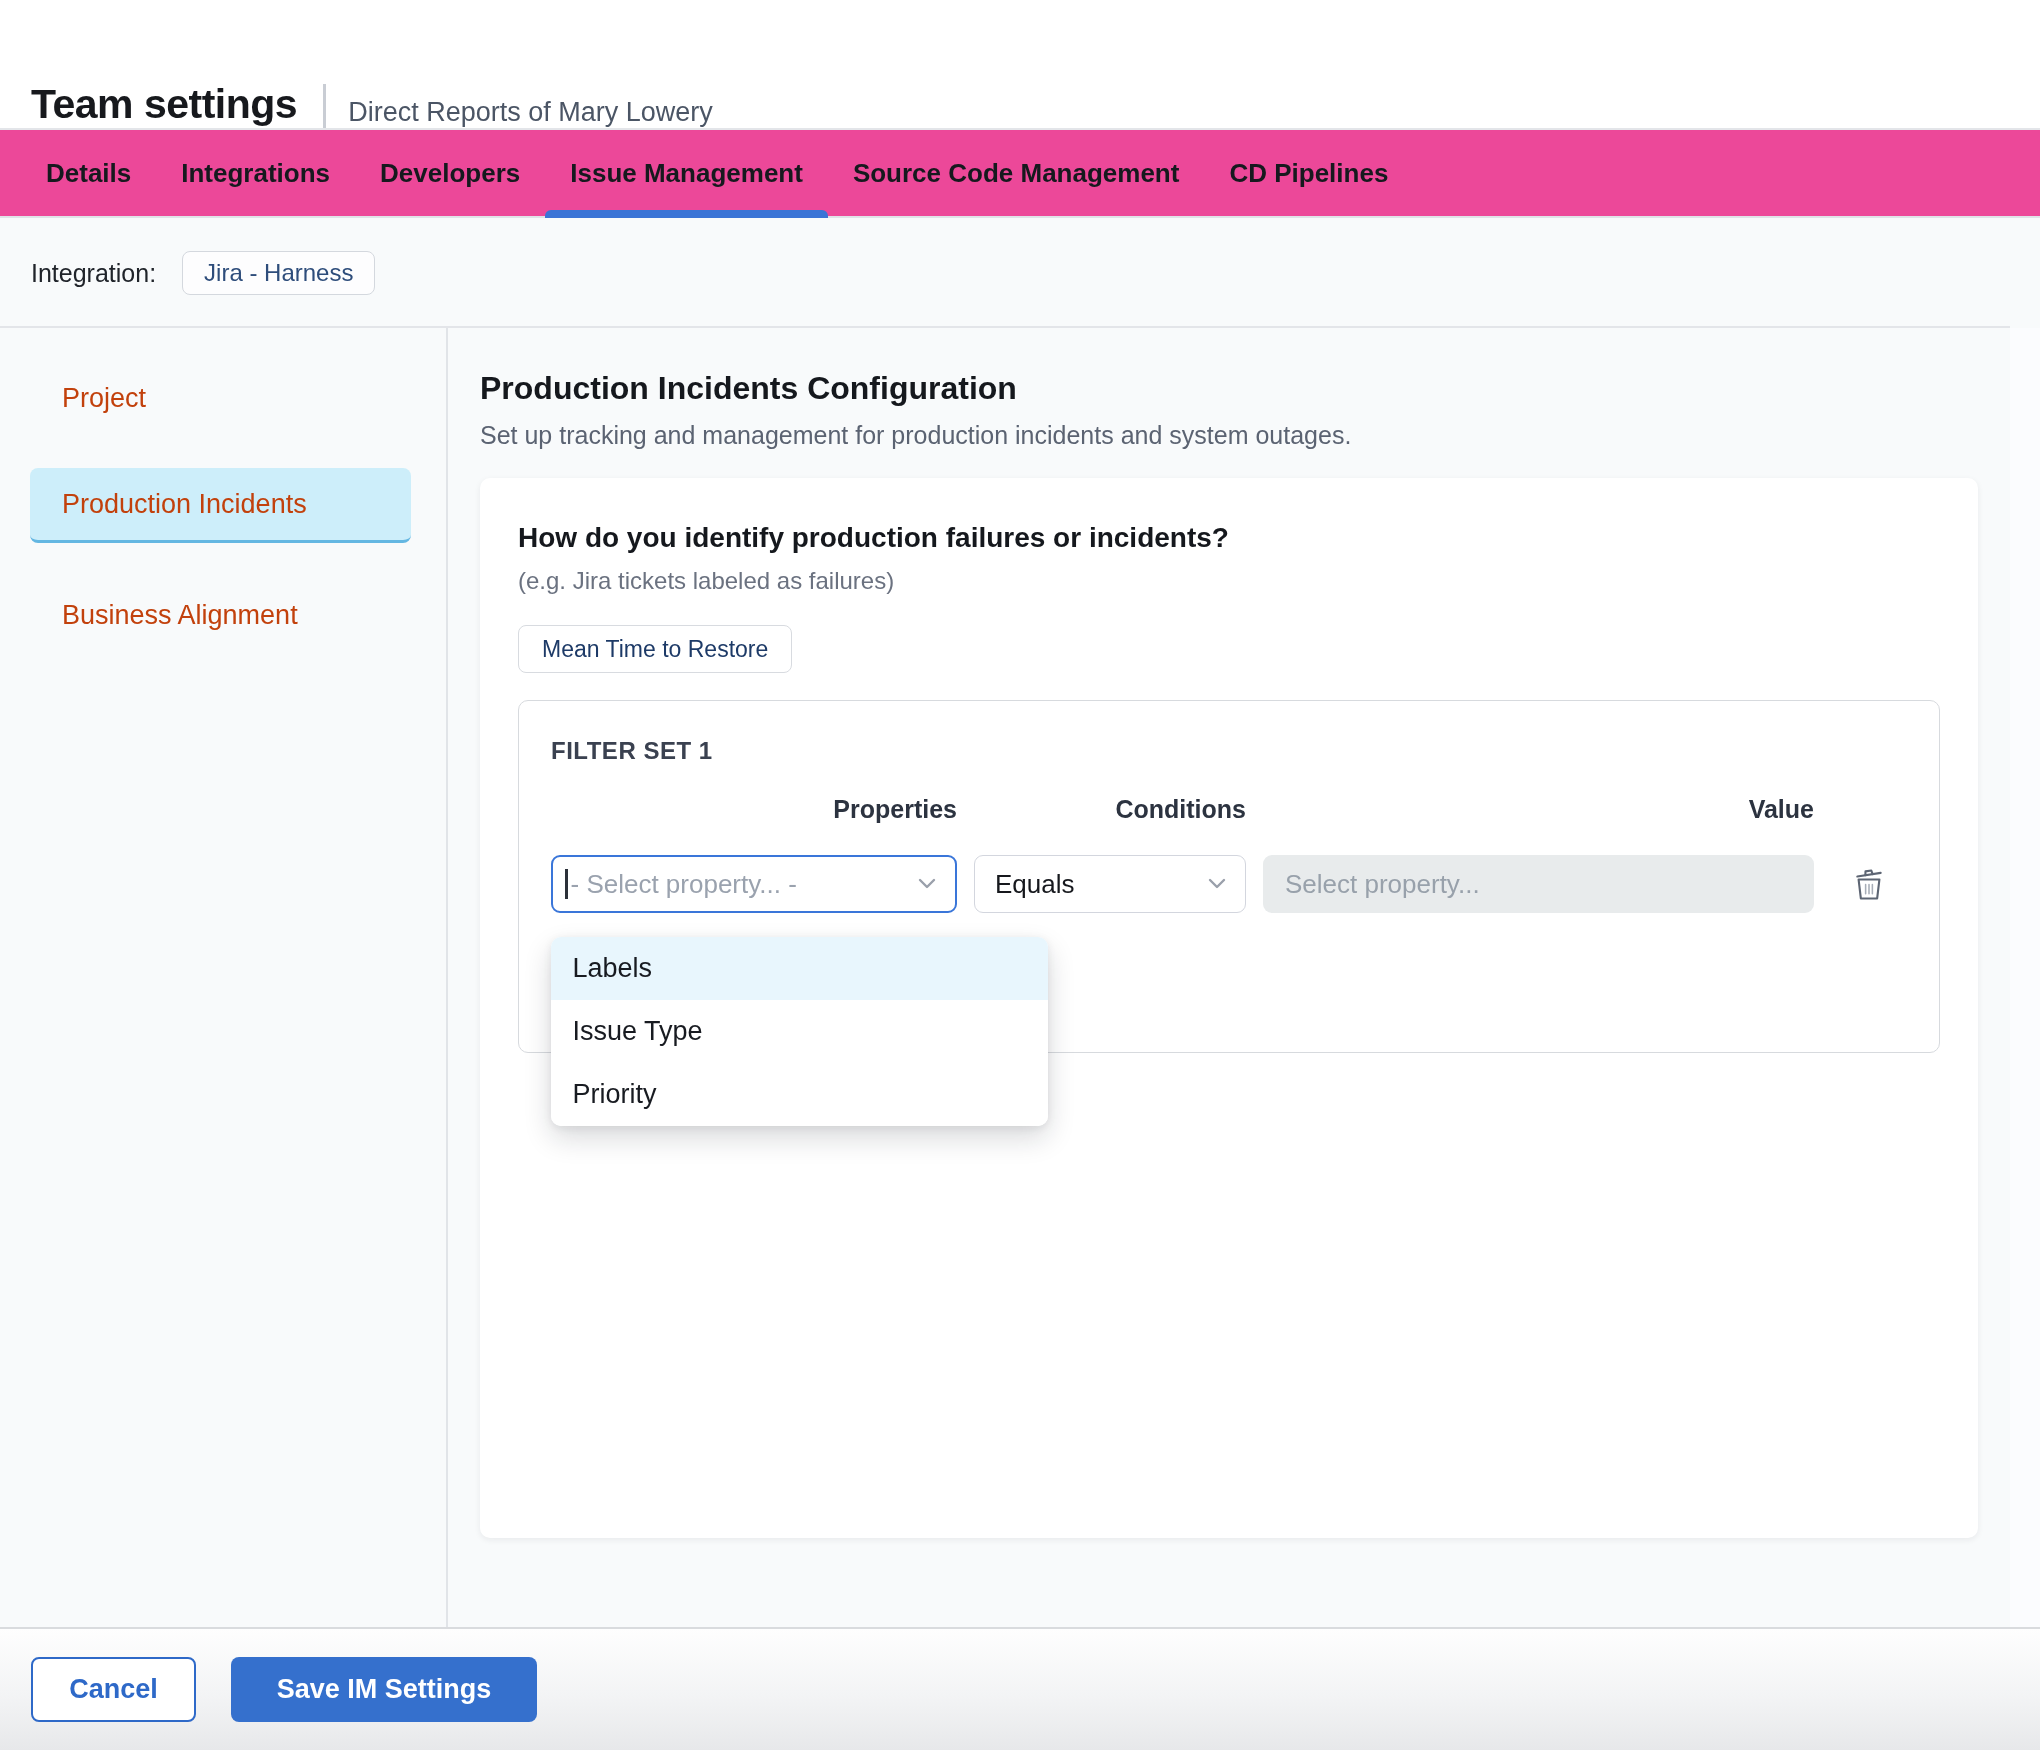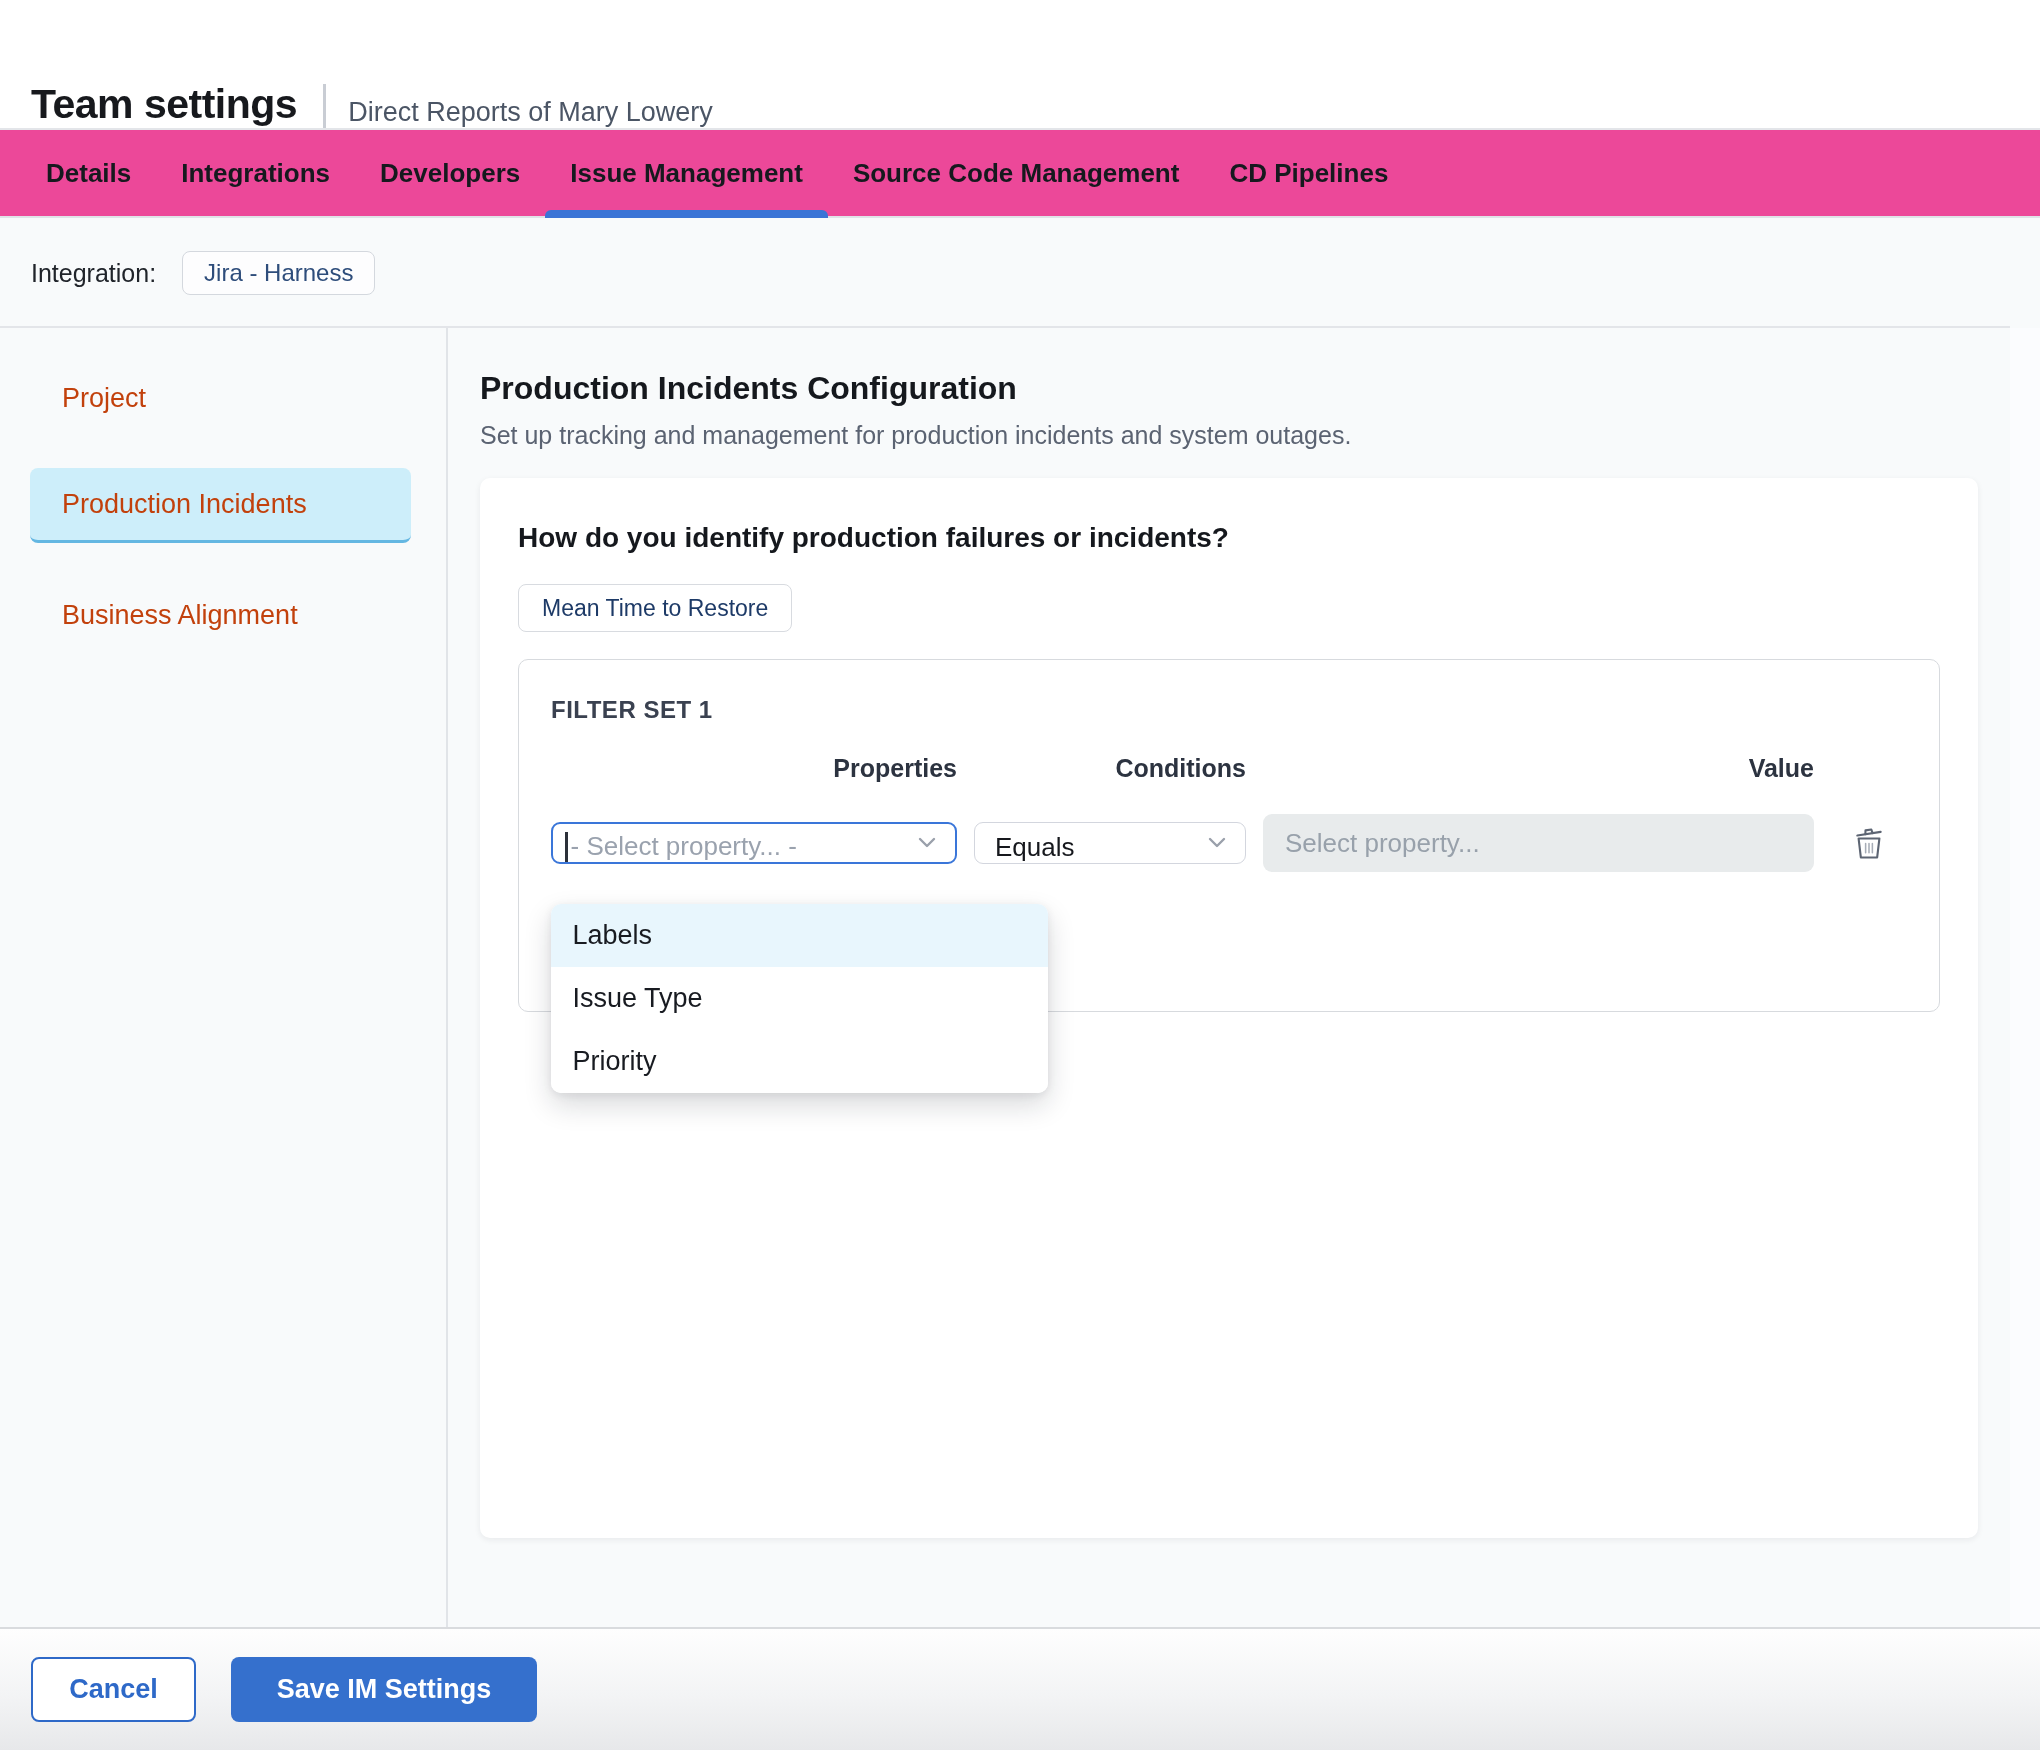--- a/index.html
+++ b/index.html
@@ -134,22 +134,22 @@
     grid-template-columns: 406px 272px 551px 1fr;
     column-gap: 17px;
     align-items: center;
   }
   .fs-headers { margin-top: 30px; text-align: right; }
   .fs-header { font-size: 25px; font-weight: 700; color: #2c3340; }
   .fs-row { margin-top: 31px; }
 
   .select {
     position: relative;
-    height: 42px;
-    display: flex; align-items: flex-end;
+    height: 58px;
+    display: flex; align-items: center;
     background: #ffffff;
     border: 1.5px solid #d3d6de;
     border-radius: 9px;
     padding: 0 48px 0 20px;
     font-size: 26px; color: #16181d;
     cursor: pointer;
   }
   .select.focused { border: 2.5px solid #3a76d9; padding-left: 12px; }
   .placeholder-text { color: #9aa2ae; white-space: nowrap; overflow: hidden; }
   .caret-bar { width: 2.5px; height: 30px; background: #2c3139; margin-right: 3px; flex: 0 0 auto; }
@@ -251,20 +251,21 @@
       <div class="side-item active">Production Incidents</div>
       <div class="side-item">Business Alignment</div>
     </aside>
 
     <main class="main">
       <h2 class="section-title">Production Incidents Configuration</h2>
       <p class="section-subtitle">Set up tracking and management for production incidents and system outages.</p>
 
       <section class="card">
         <h3 class="question">How do you identify production failures or incidents?</h3>
+        <p class="hint">(e.g. Jira tickets labeled as failures)</p>
         <button class="metric-chip">Mean Time to Restore</button>
 
         <div class="filter-box">
           <div class="fs-title">FILTER SET 1</div>
 
           <div class="fs-grid fs-headers">
             <div class="fs-header">Properties</div>
             <div class="fs-header">Conditions</div>
             <div class="fs-header">Value</div>
             <div></div>

